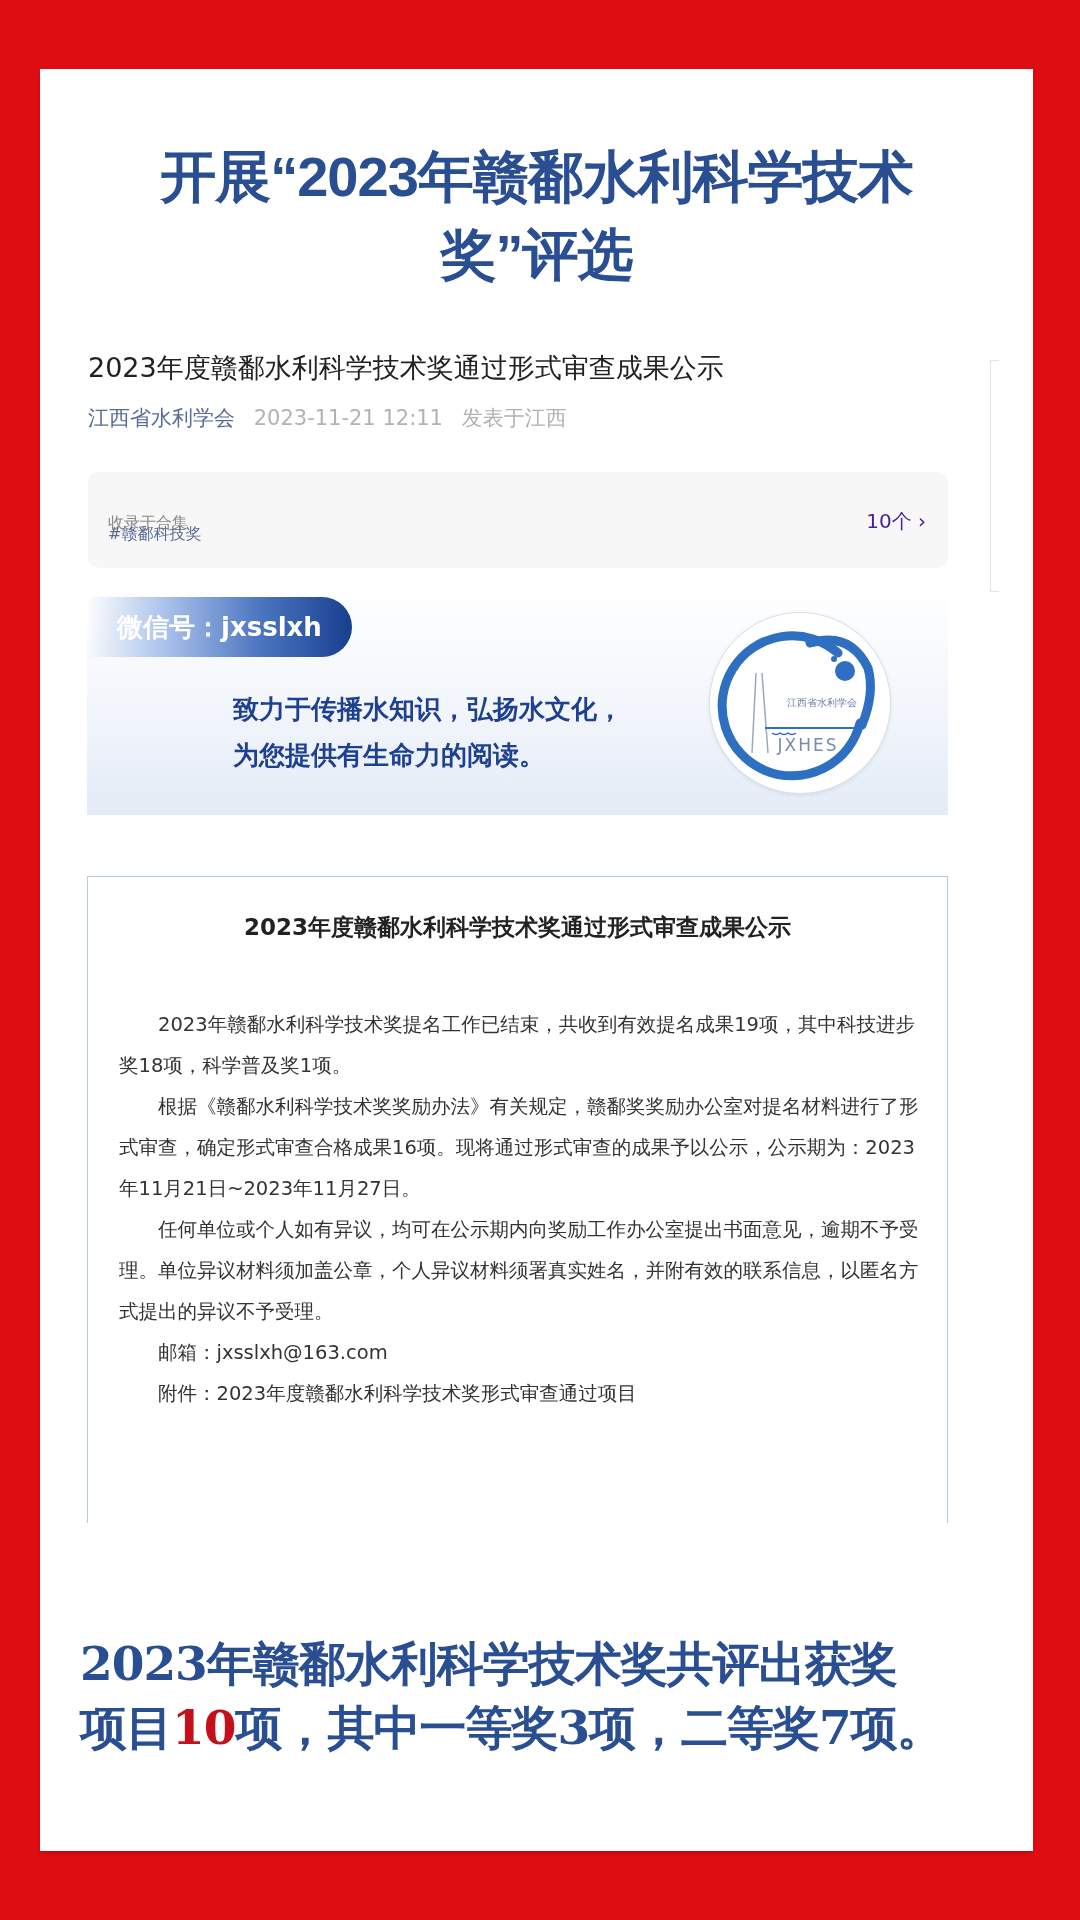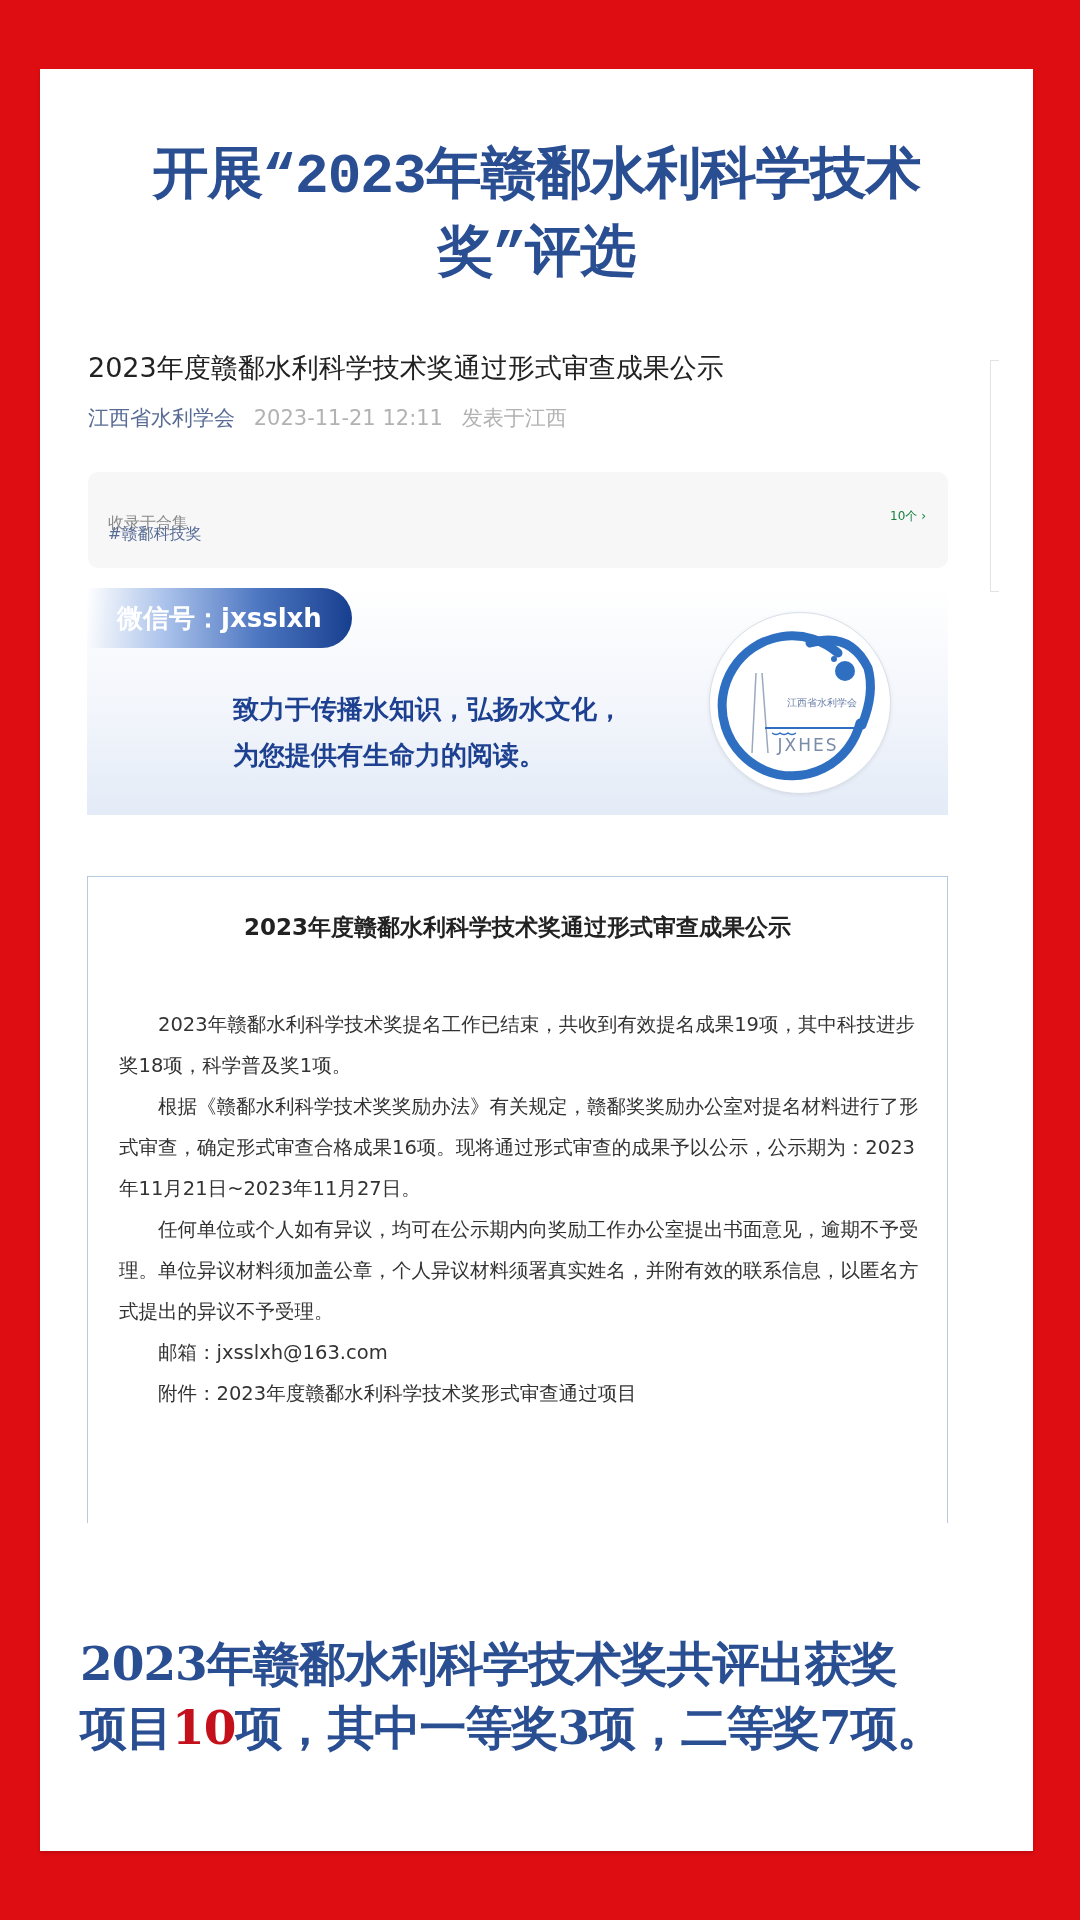--- a/index.html
+++ b/index.html
@@ -1,29 +1,29 @@
 <!DOCTYPE html>
 <html><head>
 <meta charset="utf-8">
 <style>
   html,body{margin:0;padding:0;}
   body{width:1080px;height:1920px;background:#dd0d12;position:relative;overflow:hidden;font-family:"DejaVu Sans",sans-serif;}
   .panel{position:absolute;left:40px;top:69px;width:993px;height:1782px;background:#fff;box-shadow:0 2px 3px rgba(0,0,0,0.15);}
-  .headline{position:absolute;left:40px;top:138px;width:993px;text-align:center;font-family:Liberation Mono, monospace;font-weight:bold;color:#2a4e92;font-size:56px;line-height:78px;letter-spacing:-1px;}
+  .headline{position:absolute;left:40px;top:138px;width:993px;text-align:center;font-family:Liberation Sans, sans-serif;font-weight:bold;color:#2a4e92;font-size:56px;line-height:78px;letter-spacing:-1px;}
   .art-title{position:absolute;left:88px;top:350px;font-size:27px;color:#222;line-height:36px;}
   .meta{position:absolute;left:88px;top:406px;font-size:21px;line-height:24px;white-space:nowrap;}
   .meta .author{color:#576b95;}
   .meta .time,.meta .loc{color:#b2b2b2;margin-left:12px;}
   .collection{position:absolute;left:88px;top:472px;width:860px;height:96px;background:#f7f7f7;border-radius:10px;}
   .collection .lbl{position:absolute;left:20px;top:18px;font-size:16px;color:#8a8a8a;margin-top:23px;}
   .collection .tag{position:absolute;left:20px;top:52px;font-size:16px;color:#576b95;}
-  .collection .cnt{position:absolute;right:22px;top:36px;font-size:12px;color:#15803d;}
+  .collection .cnt{position:absolute;right:22px;top:36px;font-size:20px;color:#4c1d95;}
   .scroll-line{position:absolute;left:990px;top:360px;width:9px;height:232px;border-left:1.5px solid #e3e3e3;border-top:1.5px solid #e3e3e3;border-bottom:1.5px solid #e3e3e3;box-sizing:border-box;}
   .banner{position:absolute;left:87px;top:588px;width:861px;height:227px;background:linear-gradient(180deg,#ffffff 0%,#f2f5fb 55%,#e3ebf7 100%);}
-  .wx-pill{position:absolute;left:0;top:0;width:265px;height:60px;border-radius:0 30px 30px 0;background:linear-gradient(90deg,rgba(255,255,255,0) 0%,#a9c1ea 30%,#4d76c1 65%,#173f8f 100%);}
+  .wx-pill{position:absolute;left:0;top:9px;width:265px;height:60px;border-radius:0 30px 30px 0;background:linear-gradient(90deg,rgba(255,255,255,0) 0%,#a9c1ea 30%,#4d76c1 65%,#173f8f 100%);}
   .wx-pill span{position:absolute;left:30px;top:11px;font-size:26px;font-weight:bold;color:#fff;line-height:38px;white-space:nowrap;}
   .slogan{position:absolute;left:146px;top:98px;font-size:26px;font-weight:bold;color:#1d4190;line-height:46px;}
   .logo{position:absolute;left:622px;top:24px;width:180px;height:180px;border-radius:50%;background:#fff;border:1px solid #d8dfea;box-shadow:0 1px 4px rgba(0,0,0,0.08);}
   .notice{position:absolute;left:87px;top:876px;width:861px;height:647px;border:1.5px solid #b5cadf;border-bottom:none;box-sizing:border-box;}
   .notice h2{margin:0;position:absolute;left:0;top:34px;width:100%;text-align:center;font-size:23px;font-weight:bold;color:#222;line-height:32px;}
   .notice .body{position:absolute;left:31px;top:127px;width:800px;font-size:19.5px;color:#333;line-height:41px;}
   .notice .body p{margin:0;text-indent:2em;}
   .notice .body p.plain{text-indent:2em;}
   .summary{position:absolute;left:80px;top:1632px;width:930px;font-family:"DejaVu Serif",serif;color:#2a4e92;font-size:47px;line-height:64px;letter-spacing:-1px;font-weight:bold;}
   .summary .hl{color:#c4101a;}

